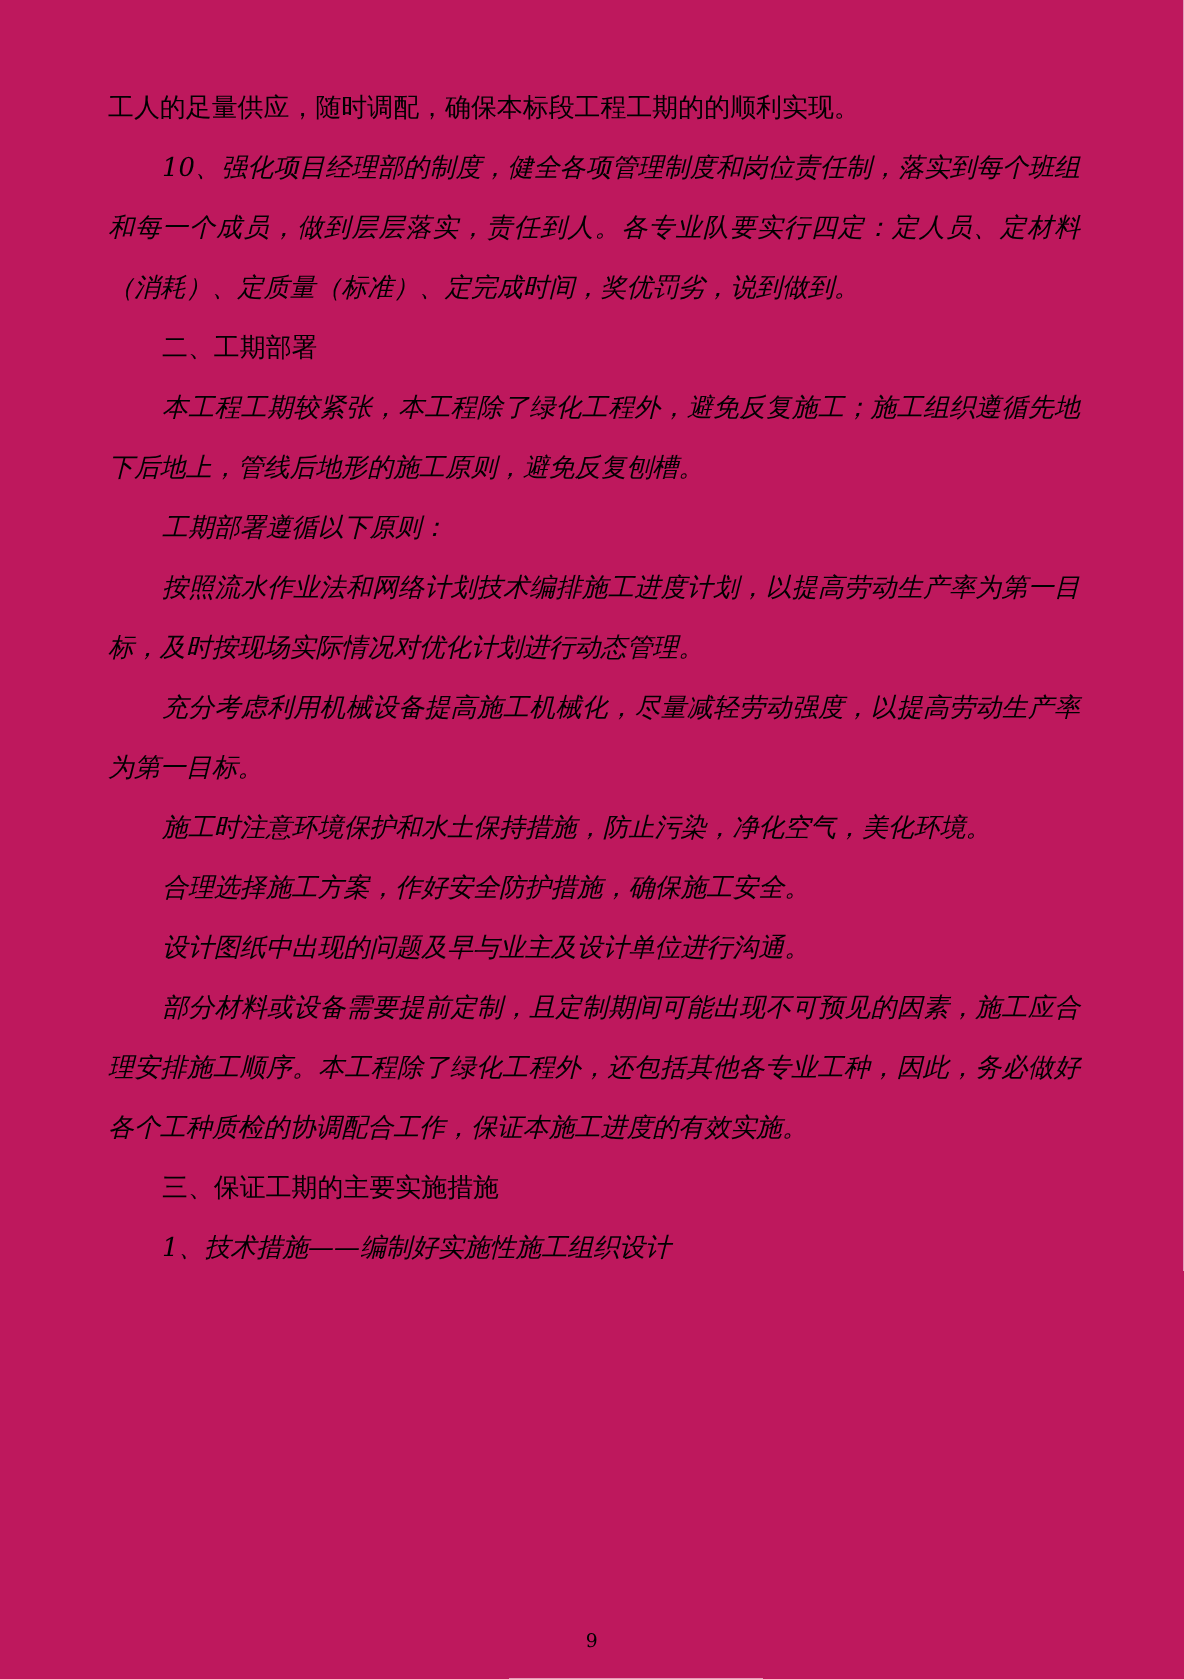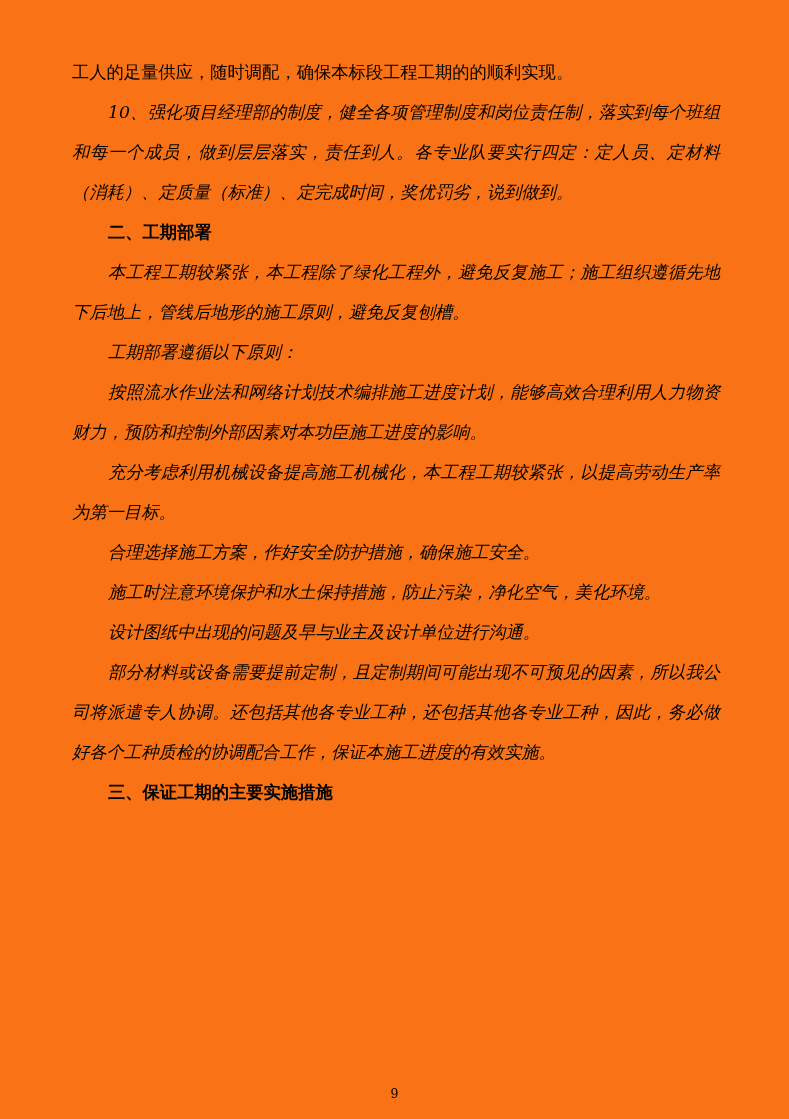--- a/index.html
+++ b/index.html
@@ -4,21 +4,21 @@
 <style>
   html, body {
     margin: 0;
     padding: 0;
     background: #ffffff;
   }
   .page {
     position: relative;
     width: 789px;
     height: 1119px;
-    background: #f97316;
+    background: #be185d;
     box-sizing: border-box;
     font-family: "DejaVu Serif", "Liberation Serif", serif;
     overflow: hidden;
   }
   .content {
     position: absolute;
     left: 72px;
     top: 52px;
     width: 648px;
   }
@@ -30,21 +30,21 @@
     text-align: justify;
     text-justify: inter-ideograph;
     letter-spacing: 0px;
   }
   p.indent {
     text-indent: 36px;
     font-style: italic;
   }
   p.heading {
     text-indent: 36px;
-    font-weight: bold;
+    font-weight: normal;
   }
   .footer {
     position: absolute;
     left: 0;
     top: 1086px;
     width: 789px;
     text-align: center;
     font-size: 12.5px;
     font-family: "DejaVu Serif", "Liberation Serif", serif;
     color: #000000;
@@ -53,22 +53,23 @@
 </head>
 <body>
 
 <div class="page">
   <div class="content">
     <p class="">工人的足量供应，随时调配，确保本标段工程工期的的顺利实现。</p>
     <p class="indent">10、强化项目经理部的制度，健全各项管理制度和岗位责任制，落实到每个班组和每一个成员，做到层层落实，责任到人。各专业队要实行四定：定人员、定材料（消耗）、定质量（标准）、定完成时间，奖优罚劣，说到做到。</p>
     <p class="heading">二、工期部署</p>
     <p class="indent">本工程工期较紧张，本工程除了绿化工程外，避免反复施工；施工组织遵循先地下后地上，管线后地形的施工原则，避免反复刨槽。</p>
     <p class="indent">工期部署遵循以下原则：</p>
-    <p class="indent">按照流水作业法和网络计划技术编排施工进度计划，能够高效合理利用人力物资财力，预防和控制外部因素对本功臣施工进度的影响。</p>
-    <p class="indent">充分考虑利用机械设备提高施工机械化，本工程工期较紧张，以提高劳动生产率为第一目标。</p>
+    <p class="indent">按照流水作业法和网络计划技术编排施工进度计划，以提高劳动生产率为第一目标，及时按现场实际情况对优化计划进行动态管理。</p>
+    <p class="indent">充分考虑利用机械设备提高施工机械化，尽量减轻劳动强度，以提高劳动生产率为第一目标。</p>
+    <p class="indent">施工时注意环境保护和水土保持措施，防止污染，净化空气，美化环境。</p>
     <p class="indent">合理选择施工方案，作好安全防护措施，确保施工安全。</p>
-    <p class="indent">施工时注意环境保护和水土保持措施，防止污染，净化空气，美化环境。</p>
     <p class="indent">设计图纸中出现的问题及早与业主及设计单位进行沟通。</p>
-    <p class="indent">部分材料或设备需要提前定制，且定制期间可能出现不可预见的因素，所以我公司将派遣专人协调。还包括其他各专业工种，还包括其他各专业工种，因此，务必做好各个工种质检的协调配合工作，保证本施工进度的有效实施。</p>
+    <p class="indent">部分材料或设备需要提前定制，且定制期间可能出现不可预见的因素，施工应合理安排施工顺序。本工程除了绿化工程外，还包括其他各专业工种，因此，务必做好各个工种质检的协调配合工作，保证本施工进度的有效实施。</p>
     <p class="heading">三、保证工期的主要实施措施</p>
+    <p class="indent">1、技术措施——编制好实施性施工组织设计</p>
   </div>
   <div class="footer">9</div>
 </div>
 
 </body></html>

